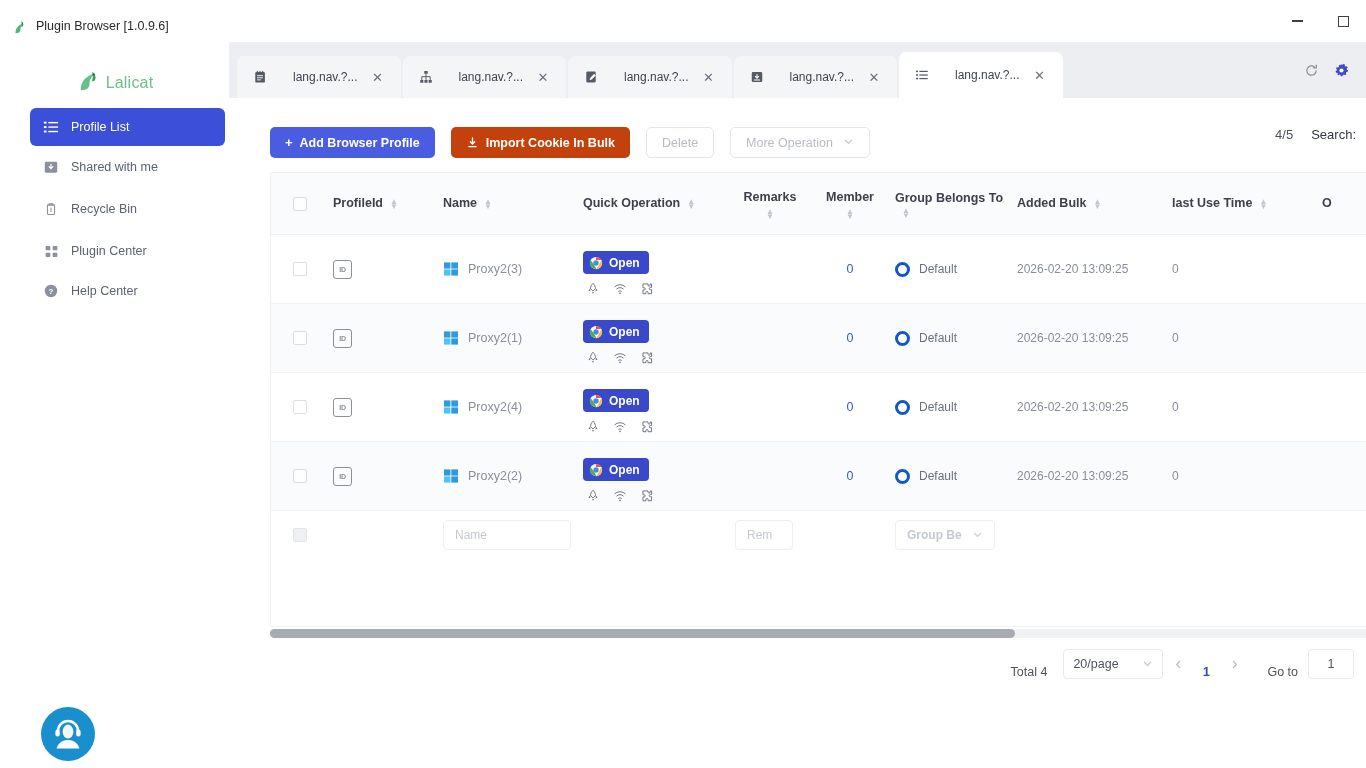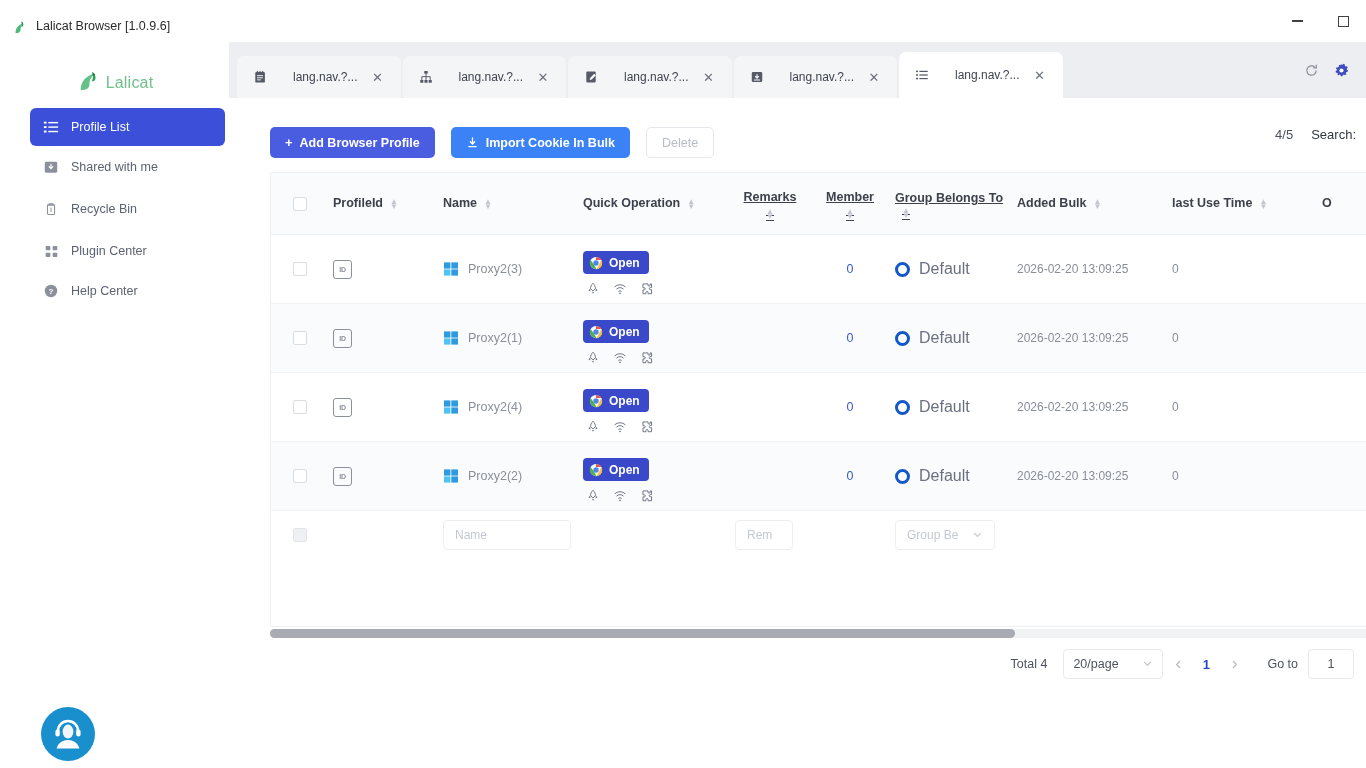--- a/index.html
+++ b/index.html
@@ -89,21 +89,21 @@
     background: #ffffff; z-index: 10;
   }
 
   
   .toolbar { position: absolute; left: 41px; top: 29px; display: flex; align-items: center; }
   .btn {
     height: 31px; border-radius: 5px; display: inline-flex; align-items: center;
     padding: 0 15px; font-size: 12.5px; white-space: nowrap; font-weight: bold;
   }
   .btn-primary { background: #4a5ce0; color: #fff; }
-  .btn-success { background: #3b82f6; color: #fff; margin-left: 16px; }
+  .btn-success { background: #c2410c; color: #fff; margin-left: 16px; }
   .btn-ghost { background: #fff; color: #b8bcc6; border: 1px solid #e4e7ec; font-weight: normal; margin-left: 16px; }
   .btn-ico { margin-right: 7px; font-size: 13px; display: inline-flex; }
   .btn-caret { margin-left: 10px; color: #c3c7d0; }
 
   .toolbar-right {
     position: absolute; right: 0px; top: 29px; display: flex; align-items: center;
   }
   .count-badge { font-size: 13px; color: #4b505c; margin-right: 18px; white-space: nowrap; }
   .search-label { font-size: 13px; color: #32373f; margin-right: 10px; white-space: nowrap; }
   .search-box {
@@ -119,21 +119,21 @@
   }
   .tbl { width: 1350px; }
   .thead {
     height: 62px; background: #fafbfc; border-bottom: 1px solid #eef0f3;
     display: flex; align-items: center;
   }
   .th {
     font-size: 12.5px; color: #3c414b; font-weight: bold; display: flex;
     align-items: center; padding: 0 4px; line-height: 1.5;
   }
-  .th.wrap { flex-wrap: wrap; align-content: center; text-decoration: underline; }
+  .th.wrap { flex-wrap: wrap; align-content: center; }
   .sorter {
     display: inline-flex; flex-direction: column; margin-left: 7px; color: #c2c6ce;
     line-height: 5px; font-size: 8px;
   }
   .sorter span { display: block; }
 
   .trow {
     height: 69px; display: flex; align-items: center;
     border-bottom: 1px solid #f1f3f5; background: #fff;
   }
@@ -159,43 +159,43 @@
   .openbtn .chrome { width: 14px; height: 14px; margin-right: 6px; flex: 0 0 14px; }
   .qrow { display: flex; align-items: center; gap: 12px; margin-top: 7px; padding-left: 2px; }
   .qicon { width: 15px; height: 15px; display: flex; align-items: center; justify-content: center; }
 
   .zero { color: #3a58c9; font-size: 12.5px; }
   .grp { display: flex; align-items: center; }
   .ring {
     width: 15px; height: 15px; border-radius: 50%; border: 3.5px solid #1358c8;
     margin-right: 9px; flex: 0 0 15px; background: #fff;
   }
-  .grp-name { color: #6a7080; font-size: 16px; }
+  .grp-name { color: #6a7080; font-size: 12px; }
   .dim { color: #888d99; }
 
   
   .frow { height: 48px; display: flex; align-items: center; background: #fff; }
   .inp {
     height: 30px; border: 1px solid #eceef2; border-radius: 4px; background: #fff;
     display: flex; align-items: center; padding: 0 11px; font-size: 12px; color: #c4c8d0;
     white-space: nowrap; overflow: hidden;
   }
-  .inp.sel { justify-content: space-between; }
+  .inp.sel { justify-content: space-between; font-weight: bold; }
   .inp-caret { color: #c8ccd4; margin-left: 6px; font-size: 10px; }
 
   
   .hscroll {
     position: absolute; left: 41px; top: 531px; width: 1130px; height: 9px;
     background: #f1f2f4; border-radius: 5px;
   }
   .hscroll .thumb { width: 745px; height: 9px; background: #a8abb2; border-radius: 5px; }
 
   
   .pager {
-    position: absolute; right: 12px; top: 551px; display: flex; align-items: center;
+    position: absolute; right: 12px; top: 551px; display: flex; align-items: flex-end;
     font-size: 12.5px; color: #4d525e;
   }
   .pg-total { margin-right: 16px; white-space: nowrap; }
   .pg-size {
     width: 100px; height: 30px; border: 1px solid #e7e9ee; border-radius: 4px;
     display: flex; align-items: center; justify-content: space-between;
     padding: 0 9px; color: #4d525e; font-size: 12.5px;
   }
   .pg-arrow { width: 30px; height: 30px; display: flex; align-items: center;
               justify-content: center; color: #b9bdc6; font-size: 13px; }
@@ -211,21 +211,21 @@
 
 <div class="titlebar">
   <span class="title-logo">
     <svg viewBox="0 0 24 24" width="17" height="17">
       <path d="M5 20c0-7 4-12 11-14-3 3-4 6-4 9 0 3-2 5-7 5z" fill="#4fb97a"></path>
       <path d="M13 3c2 1 3 3 3 5s-1 3-3 3c1-3 1-5 0-8z" fill="#2f9a5c"></path>
       <circle cx="14.6" cy="5.6" r=".9" fill="#2b6b44"></circle>
     </svg>
   </span>
   <div class="app-title">
-    <span>Lalicat Browser</span>
+    <span>Plugin Browser</span>
     <span class="app-version">[1.0.9.6]</span>
   </div>
   <div class="win-ctrls">
     <div class="win-btn">
       <span class="min-glyph"></span>
     </div>
     <div class="win-btn">
       <span class="max-glyph"></span>
     </div>
   </div>
@@ -425,20 +425,28 @@
       <span class="btn-ico">
         <svg viewBox="0 0 14 14" width="13" height="13" stroke="#fff" fill="none" stroke-width="1.4">
           <path d="M7 2v6M4.6 6.2L7 8.6l2.4-2.4M3 11.4h8" stroke-linecap="round"></path>
         </svg>
       </span>
       <span>Import Cookie In Bulk</span>
     </div>
     <div class="btn btn-ghost">
       <span>Delete</span>
     </div>
+    <div class="btn btn-ghost">
+      <span>More Operation</span>
+      <span class="btn-caret">
+        <svg viewBox="0 0 12 12" width="11" height="11" stroke="#c3c7d0" fill="none" stroke-width="1.3">
+          <path d="M2.4 4.4L6 8l3.6-3.6"></path>
+        </svg>
+      </span>
+    </div>
   </div>
 
   <div class="toolbar-right">
     <span class="count-badge">4/5</span>
     <span class="search-label">Search:</span>
   </div>
 
   <div class="table-card">
     <div class="tbl">
 

